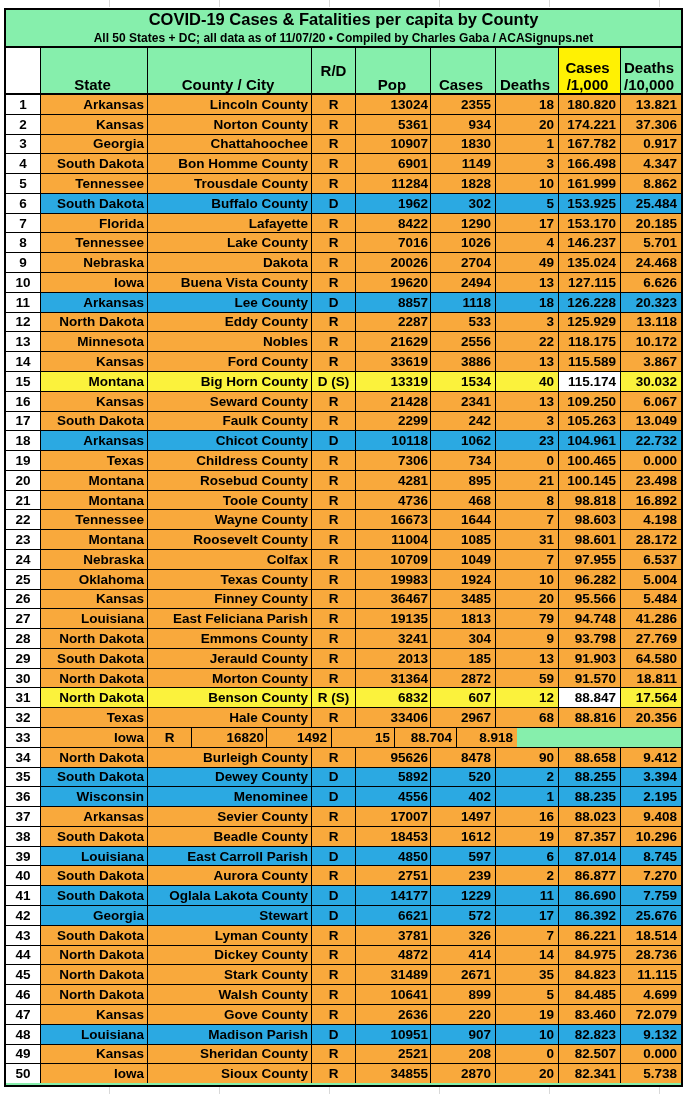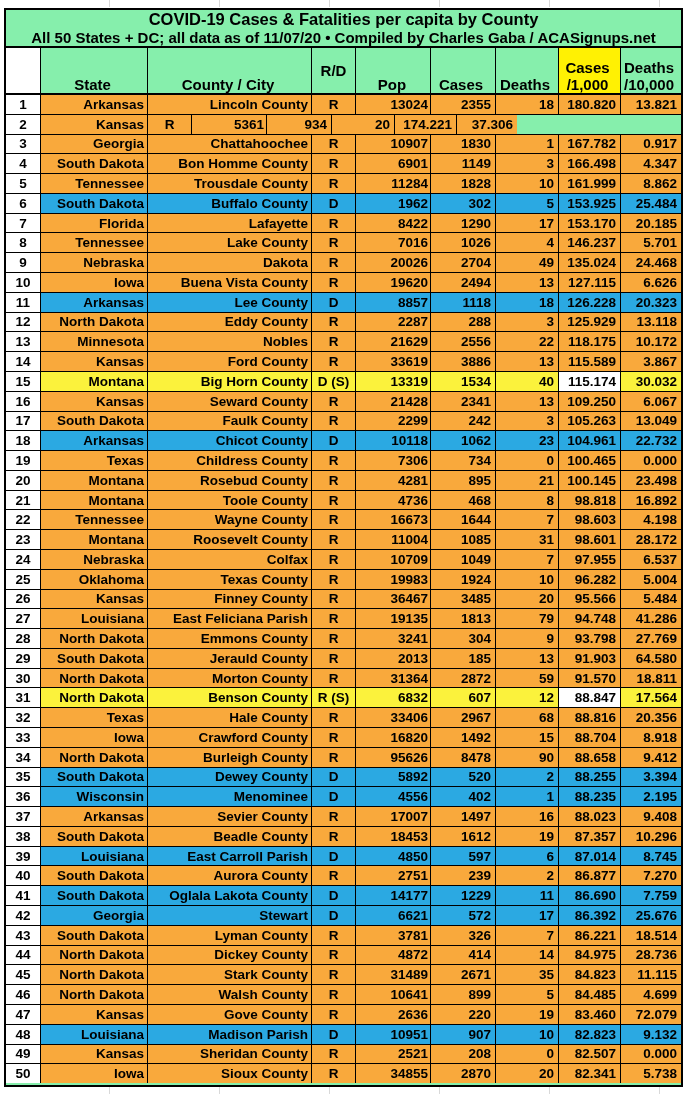--- a/index.html
+++ b/index.html
@@ -19,21 +19,21 @@
   .gridstub.bottom{bottom:0;}
   .frame{
     position:absolute;left:4px;top:8px;width:679px;height:1079px;
     border:2px solid var(--grid);box-sizing:border-box;background:#86efac;
   }
   .titleblock{
     height:38px;border-bottom:2px solid var(--grid);box-sizing:border-box;
     display:flex;flex-direction:column;justify-content:center;align-items:center;
   }
   .title{font-size:16.5px;line-height:19px;white-space:nowrap;}
-  .subtitle{font-size:15px;line-height:18px;white-space:nowrap;}
+  .subtitle{font-size:12px;line-height:18px;white-space:nowrap;}
   .hdr{
     height:47px;border-bottom:2px solid var(--grid);box-sizing:border-box;
     display:flex;align-items:stretch;font-size:15px;
   }
   .hdr .cell{
     display:flex;flex-direction:column;justify-content:center;align-items:center;
     line-height:17px;
   }
   .tbody{
     height:988px;display:flex;flex-direction:column;font-size:13.5px;
@@ -100,20 +100,21 @@
         <div class="cell rd">R</div>
         <div class="cell pop">13024</div>
         <div class="cell cases">2355</div>
         <div class="cell deaths">18</div>
         <div class="cell c1k">180.820</div>
         <div class="cell d10k">13.821</div>
       </div>
       <div class="row rep">
         <div class="cell num">2</div>
         <div class="cell state">Kansas</div>
+        <div class="cell county">Norton County</div>
         <div class="cell rd">R</div>
         <div class="cell pop">5361</div>
         <div class="cell cases">934</div>
         <div class="cell deaths">20</div>
         <div class="cell c1k">174.221</div>
         <div class="cell d10k">37.306</div>
       </div>
       <div class="row rep">
         <div class="cell num">3</div>
         <div class="cell state">Georgia</div>
@@ -212,21 +213,21 @@
         <div class="cell deaths">18</div>
         <div class="cell c1k">126.228</div>
         <div class="cell d10k">20.323</div>
       </div>
       <div class="row rep">
         <div class="cell num">12</div>
         <div class="cell state">North Dakota</div>
         <div class="cell county">Eddy County</div>
         <div class="cell rd">R</div>
         <div class="cell pop">2287</div>
-        <div class="cell cases">288</div>
+        <div class="cell cases">533</div>
         <div class="cell deaths">3</div>
         <div class="cell c1k">125.929</div>
         <div class="cell d10k">13.118</div>
       </div>
       <div class="row rep">
         <div class="cell num">13</div>
         <div class="cell state">Minnesota</div>
         <div class="cell county">Nobles</div>
         <div class="cell rd">R</div>
         <div class="cell pop">21629</div>
@@ -440,21 +441,20 @@
         <div class="cell rd">R</div>
         <div class="cell pop">33406</div>
         <div class="cell cases">2967</div>
         <div class="cell deaths">68</div>
         <div class="cell c1k">88.816</div>
         <div class="cell d10k">20.356</div>
       </div>
       <div class="row rep">
         <div class="cell num">33</div>
         <div class="cell state">Iowa</div>
-        <div class="cell county">Crawford County</div>
         <div class="cell rd">R</div>
         <div class="cell pop">16820</div>
         <div class="cell cases">1492</div>
         <div class="cell deaths">15</div>
         <div class="cell c1k">88.704</div>
         <div class="cell d10k">8.918</div>
       </div>
       <div class="row rep">
         <div class="cell num">34</div>
         <div class="cell state">North Dakota</div>

